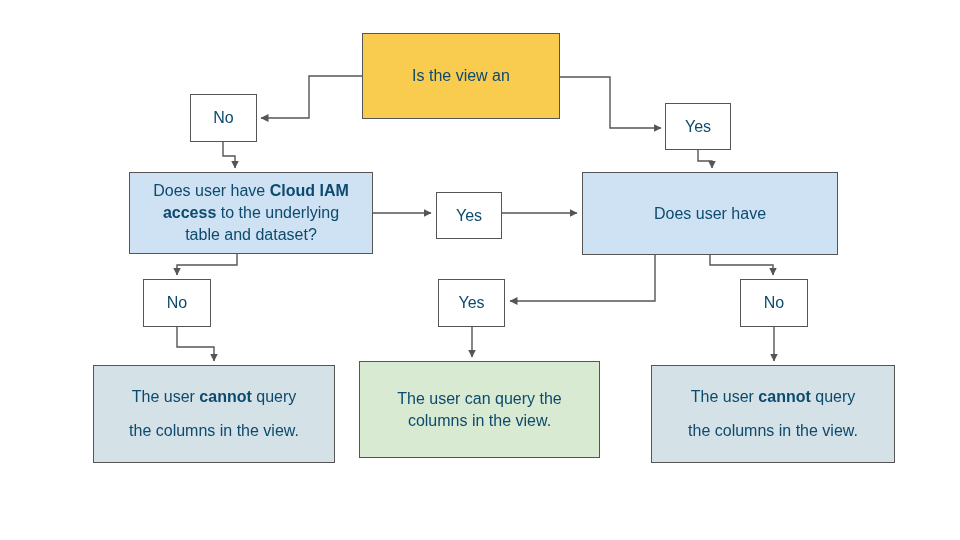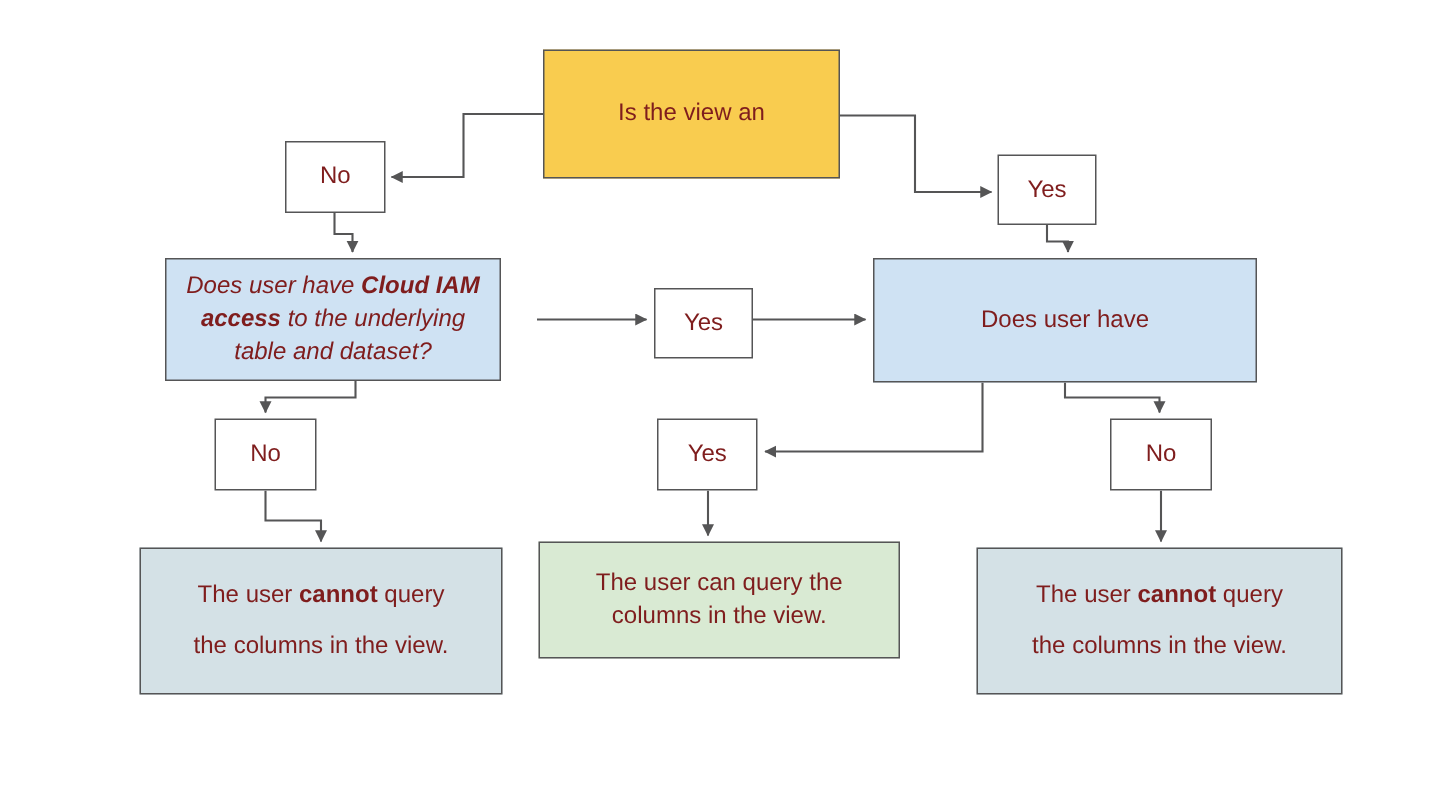--- a/index.html
+++ b/index.html
@@ -2,21 +2,21 @@
 <html><head>
 <meta charset="utf-8">
 <style>
   html, body { margin: 0; padding: 0; background: #ffffff; }
   #stage {
     position: relative;
     width: 960px;
     height: 540px;
     background: #ffffff;
     font-family: "Liberation Sans", "DejaVu Sans", sans-serif;
-    color: #7f1d1d;
+    color: #0c4a6e;
     overflow: hidden;
   }
   #connectors {
     position: absolute;
     left: 0; top: 0;
     width: 960px; height: 540px;
   }
   .node {
     position: absolute;
     box-sizing: border-box;
@@ -34,28 +34,28 @@
   .question   { background: #F9CC4F; }
   .decision   { background: #CFE2F3; }
   .outcome-no { background: #D4E1E6; gap: 12px; }
   .outcome-yes{ background: #D9EAD3; }
   .labelbox   { background: #ffffff; }
 
   
   #n-root        { left: 362px; top:  33px; width: 198px; height:  86px; }
   #n-no-root     { left: 190px; top:  94px; width:  67px; height:  48px; }
   #n-yes-root    { left: 665px; top: 103px; width:  66px; height:  47px; }
-  #n-iam         { left: 110px; top: 172px; width: 224px; height:  82px; font-style: italic; }
+  #n-iam         { left: 129px; top: 172px; width: 244px; height:  82px; }
   #n-yes-mid     { left: 436px; top: 192px; width:  66px; height:  47px; }
   #n-cls         { left: 582px; top: 172px; width: 256px; height:  83px; }
   #n-no-left     { left: 143px; top: 279px; width:  68px; height:  48px; }
   #n-yes-center  { left: 438px; top: 279px; width:  67px; height:  48px; }
   #n-no-right    { left: 740px; top: 279px; width:  68px; height:  48px; }
   #n-out-left    { left:  93px; top: 365px; width: 242px; height:  98px; }
-  #n-out-center  { left: 359px; top: 361px; width: 241px; height: 78px; }
+  #n-out-center  { left: 359px; top: 361px; width: 241px; height: 97px; }
   #n-out-right   { left: 651px; top: 365px; width: 244px; height:  98px; }
 </style>
 </head>
 <body>
 
 <div id="stage">
 
   <svg id="connectors" viewBox="0 0 960 540" xmlns="http://www.w3.org/2000/svg">
     <defs>
       <marker id="arrow" markerUnits="userSpaceOnUse" markerWidth="10" markerHeight="10" refX="7.5" refY="4" orient="auto">

